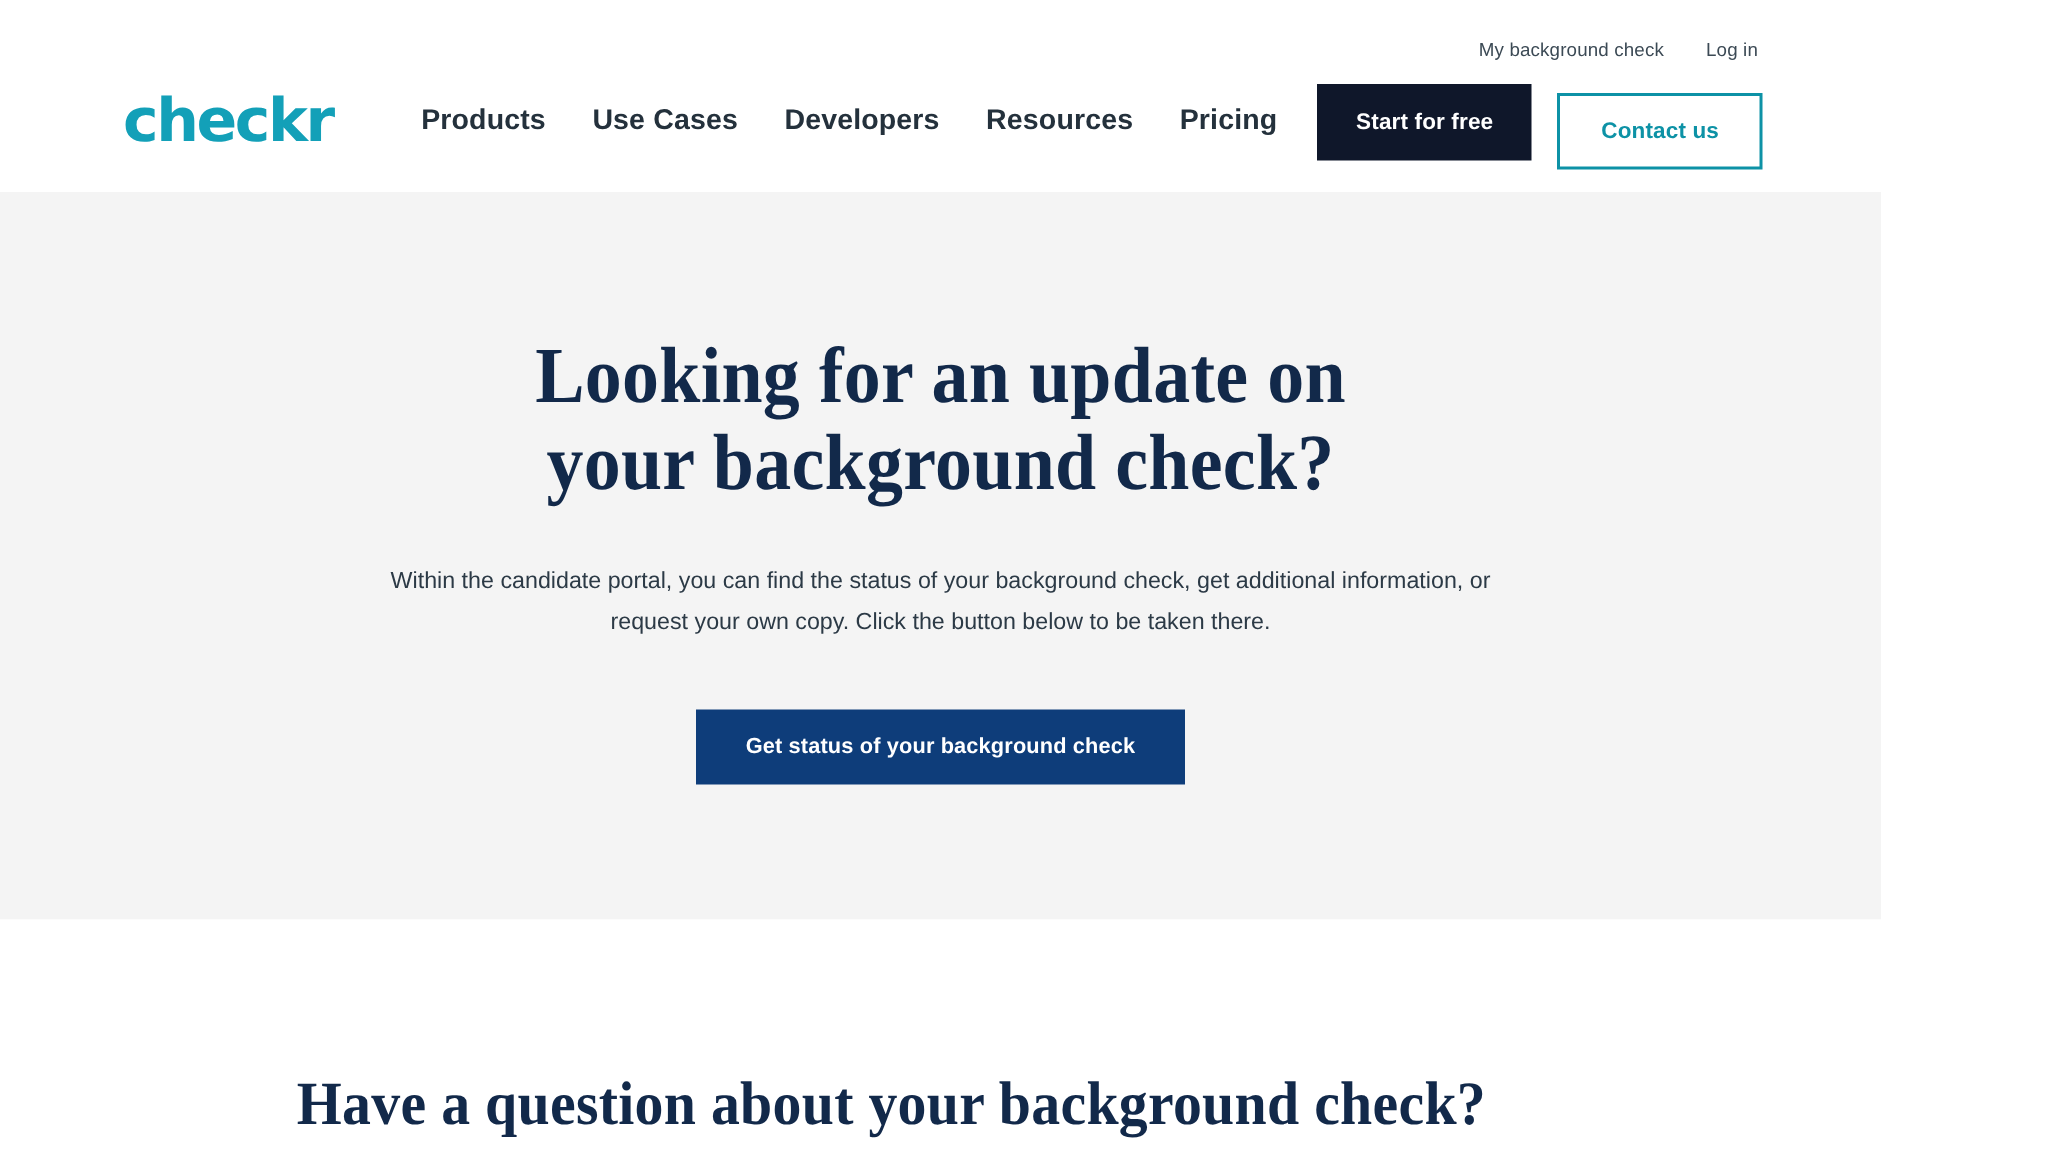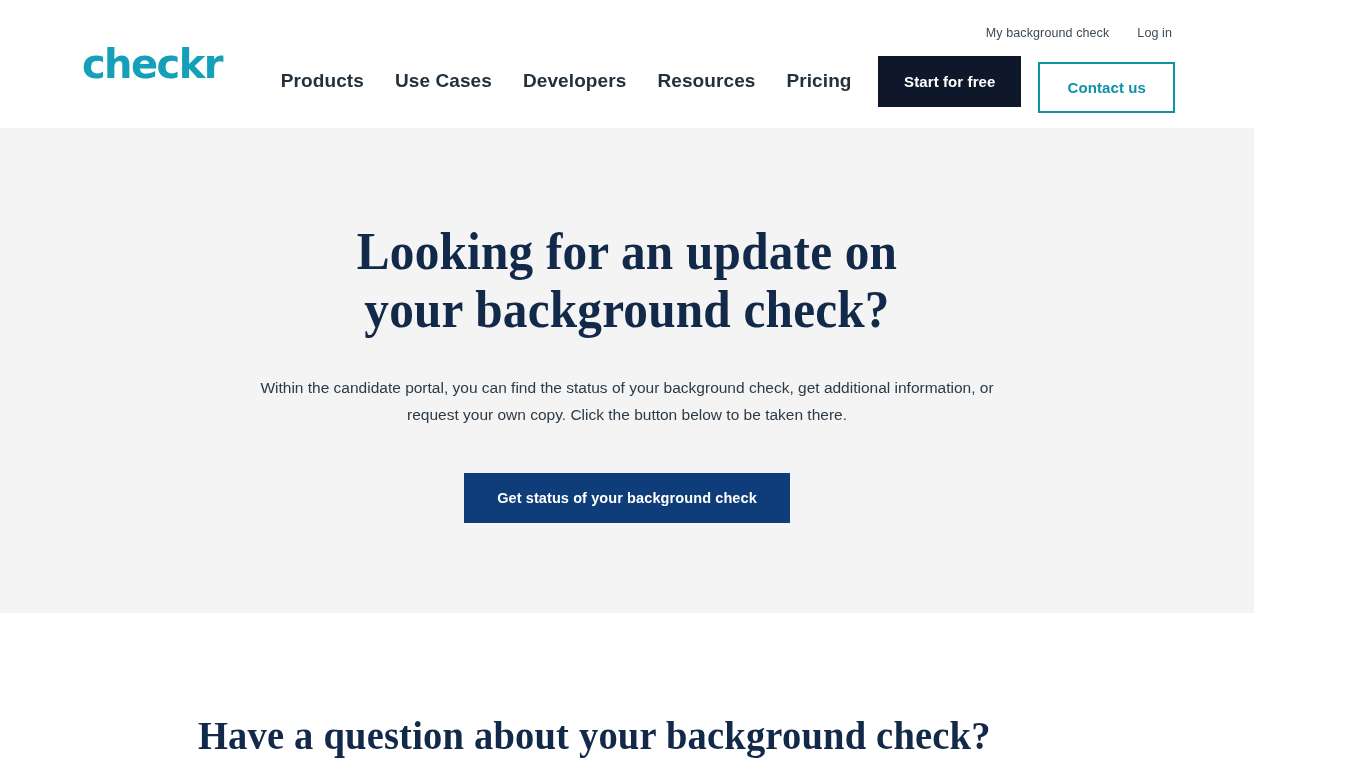--- a/index.html
+++ b/index.html
@@ -42,20 +42,21 @@
     white-space: nowrap;
     cursor: pointer;
   }
 
   .header-main {
     position: absolute;
     top: 44px;
     left: 0; right: 0;
     height: 74px;
     display: flex;
+    align-items: center;
   }
 
   .logo {
     margin-left: 82px;
     font-family: "DejaVu Sans", sans-serif;
     font-size: 40px;
     font-weight: 700;
     letter-spacing: -1.6px;
     color: #13a0b8;
     line-height: 1;

